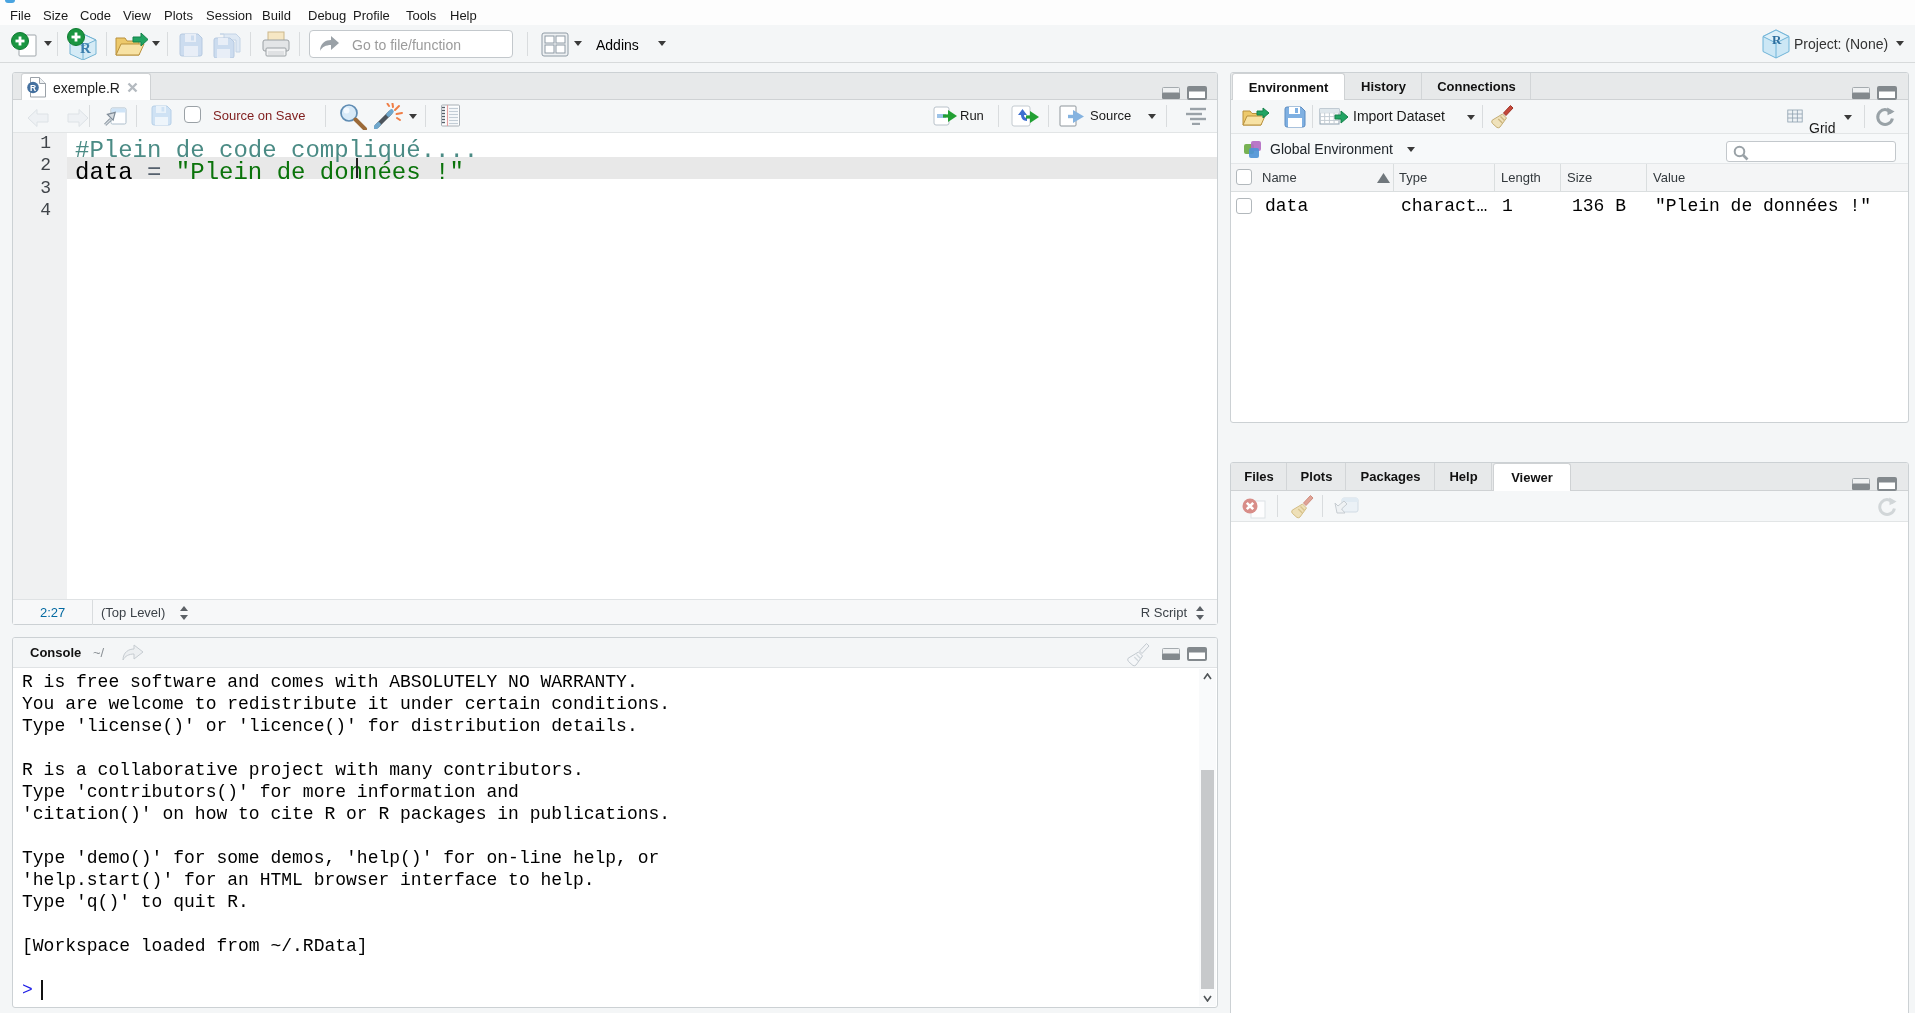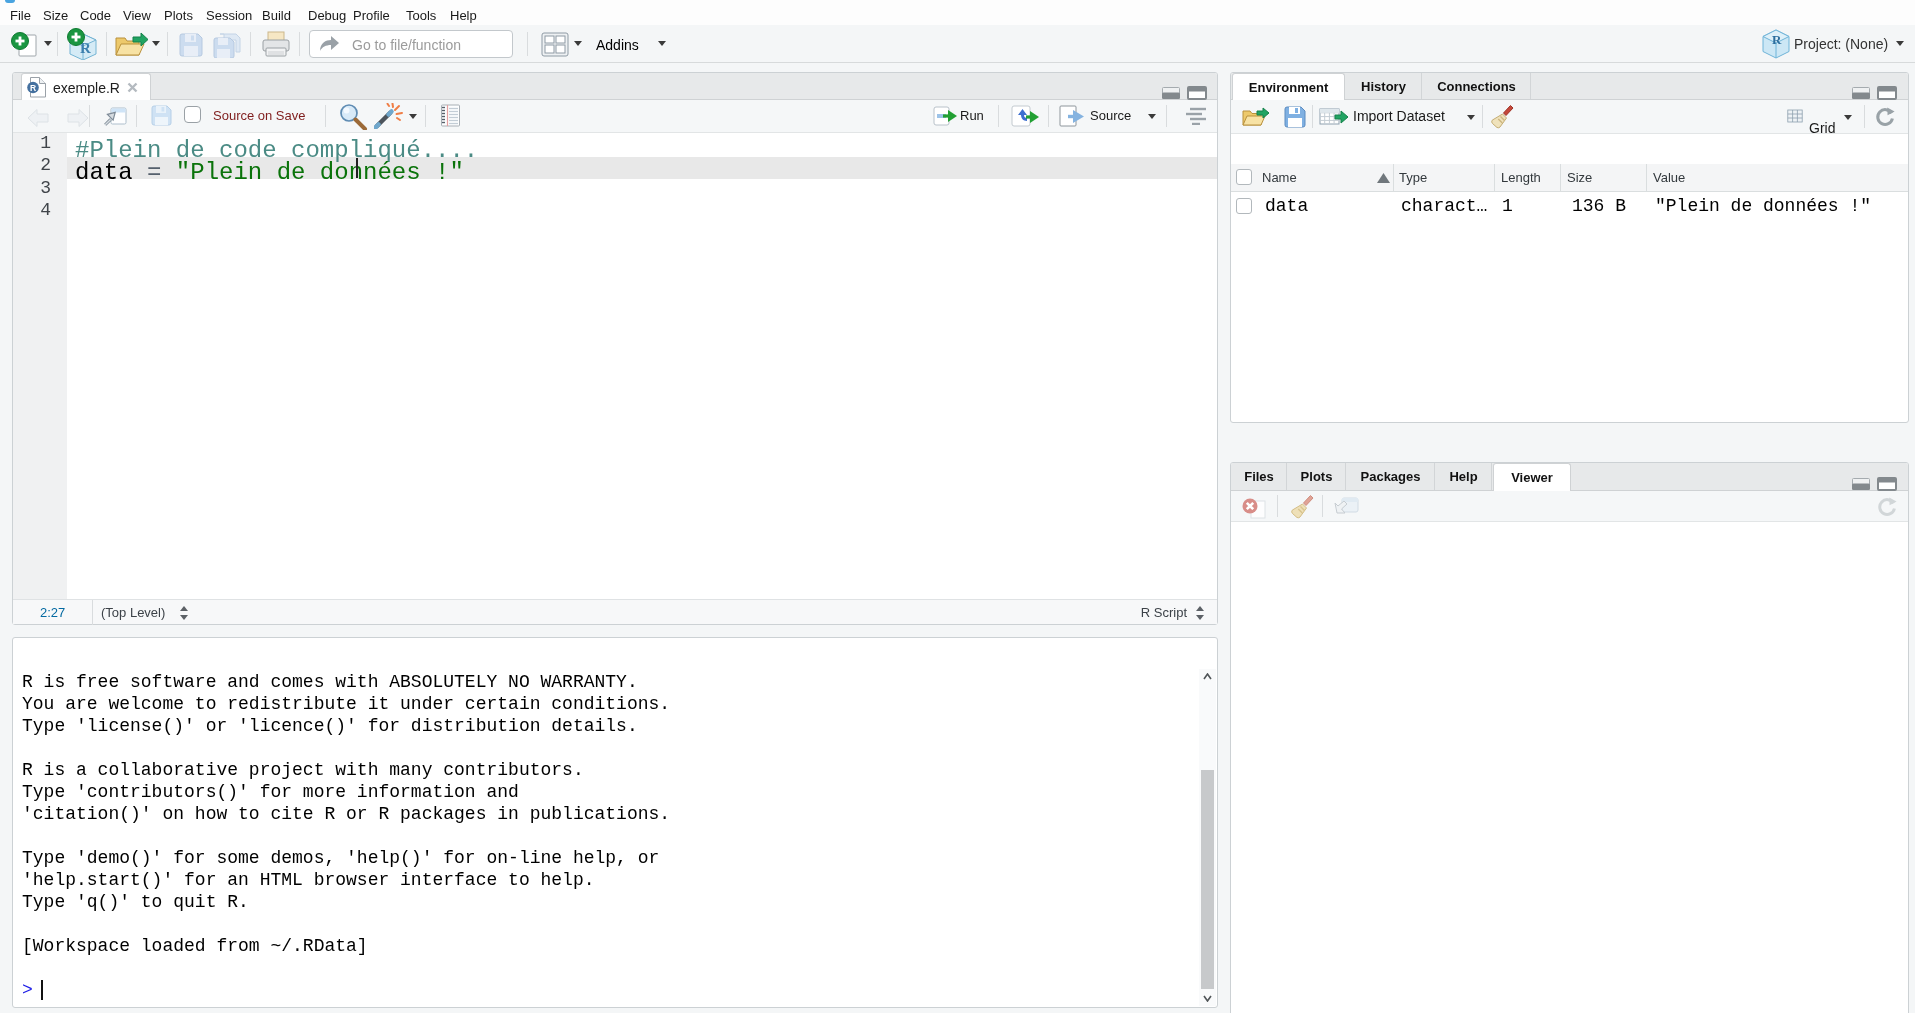--- a/index.html
+++ b/index.html
@@ -249,20 +249,38 @@
       </svg>
     <span class="abs" style="right:30px;top:5px;color:#3c4248">R Script</span>
     <svg class="abs" style="right:12px;top:6px" width="10" height="14" viewBox="0 0 10 14">
         <path d="M5 0 L9 5 H1 Z" fill="#5c6166"></path>
         <path d="M5 14 L9 9 H1 Z" fill="#5c6166"></path>
       </svg>
   </div>
 </div>
 
 <div class="pane" id="consolepane" style="left:12px;top:637px;width:1206px;height:371px">
+  <div class="abs" style="left:0;top:0;right:0;height:30px;background:#f4f6f7;border-bottom:1px solid #e0e3e5;border-radius:2px 2px 0 0">
+    <span class="abs" style="left:17px;top:7px;font-weight:bold;color:#111">Console</span>
+    <span class="abs" style="left:80px;top:7px;color:#8a9095">~/</span>
+    <svg class="abs" style="left:108px;top:6px" width="24" height="18" viewBox="0 0 24 18">
+      <path d="M2 16 C2 8 8 5 13 5 L13 1 L22 8 L13 15 L13 10 C8 10 4 12 2 16 Z" fill="#eceff1" stroke="#c6ccd1"></path>
+    </svg>
+    <svg class="abs" style="left:1112px;top:4px" width="26" height="25" viewBox="0 0 26 25">
+      <path d="M14.5 9 L21.5 1.5 L24 4 L17 11.5 Z" fill="#f2f4f6" stroke="#c3cad0"></path>
+      <path d="M13.5 10 L17.5 14 L11 23 Q10 24.3 8 23.5 L3.5 19.5 Q2 18 3.2 16.2 Z" fill="#f5f7f9" stroke="#c3cad0"></path>
+      <path d="M11.5 12.5 L15.5 16.5 M9.3 15 L13.3 19" stroke="#d3dade" stroke-width="1.4" fill="none"></path>
+    </svg>
+    <svg class="abs" style="left:1148px;top:9px" width="48" height="14" viewBox="0 0 48 14">
+      <rect x="1.5" y="1.5" width="17" height="11" rx="1" fill="#eff1f2" stroke="#a5abaf"></rect>
+      <rect x="1" y="6.5" width="18" height="6.5" rx="1.5" fill="#83898d"></rect>
+      <rect x="27" y="1" width="18" height="12" rx="1" fill="#fff" stroke="#83898d" stroke-width="2"></rect>
+      <rect x="27" y="1" width="18" height="4.5" fill="#83898d"></rect>
+    </svg>
+  </div>
   <div class="abs mono" style="left:9px;top:33px;font-size:18px;line-height:22px;color:#000;white-space:pre">R is free software and comes with ABSOLUTELY NO WARRANTY.
 You are welcome to redistribute it under certain conditions.
 Type 'license()' or 'licence()' for distribution details.
 
 R is a collaborative project with many contributors.
 Type 'contributors()' for more information and
 'citation()' on how to cite R or R packages in publications.
 
 Type 'demo()' for some demos, 'help()' for on-line help, or
 'help.start()' for an HTML browser interface to help.
@@ -330,20 +348,35 @@
     </svg>
     <span class="abs" style="left:578px;top:20px;color:#1a1a1a;font-size:14px">Grid</span>
     <div class="caret" style="left:613px;top:15px;border-top-color:#3a3a3a"></div>
     <div class="sep" style="left:633px;top:5px;height:23px"></div>
     <svg class="abs" style="left:643px;top:6px" width="21" height="21" viewBox="0 0 21 21">
       <path d="M17.5 7.2 A7.4 7.4 0 1 0 18.4 12.5" fill="none" stroke="#99a2a7" stroke-width="3"></path>
       <polygon points="13.2,1.6 20.6,5.4 13.6,9.2" fill="#99a2a7"></polygon>
     </svg>
   </div>
 
+  <div class="abs" style="left:0;top:61px;right:0;height:30px;background:#f7f9fa;border-bottom:1px solid #e4e7e9">
+    <svg class="abs" style="left:12px;top:6px" width="19" height="19" viewBox="0 0 19 19">
+      <rect x="1" y="4" width="10" height="10" rx="2" fill="#77b253"></rect>
+      <rect x="8" y="1" width="10" height="10" rx="2" fill="#b36cc3" opacity=".92"></rect>
+      <rect x="6" y="8" width="10" height="10" rx="2" fill="#4f94d6" opacity=".92"></rect>
+    </svg>
+    <span class="abs" style="left:39px;top:7px;font-size:14px;color:#20262b">Global Environment</span>
+    <div class="caret" style="left:176px;top:13px;border-top-color:#3a3a3a"></div>
+    <div class="abs" style="left:495px;top:7px;width:170px;height:21px;background:#fff;border:1px solid #c3c8cc;border-radius:3px">
+      <svg class="abs" style="left:5px;top:2px" width="18" height="18" viewBox="0 0 18 18">
+        <circle cx="7.5" cy="7.5" r="4.8" fill="none" stroke="#9aa2a7" stroke-width="2"></circle>
+        <path d="M11 11 L15.5 15.5" stroke="#9aa2a7" stroke-width="2.6"></path>
+      </svg>
+    </div>
+  </div>
 
   <div class="abs" style="left:0;top:91px;right:0;height:28px;background:#f4f5f6;border-bottom:1px solid #dadedf;color:#33393d">
     <span class="abs" style="left:5px;top:5px;width:16px;height:16px;background:#fff;border:1px solid #b2b8bc;border-radius:3px"></span>
     <span class="abs" style="left:31px;top:6px">Name</span>
     <svg class="abs" style="left:146px;top:9px" width="13" height="10" viewBox="0 0 13 10">
         <path d="M6.5 0 L13 10 H0 Z" fill="#70777c"></path>
       </svg>
     <div class="sep" style="left:162px;top:0;height:28px;background:#dadedf"></div>
     <span class="abs" style="left:168px;top:6px">Type</span>
     <div class="sep" style="left:263px;top:0;height:28px;background:#dadedf"></div>

